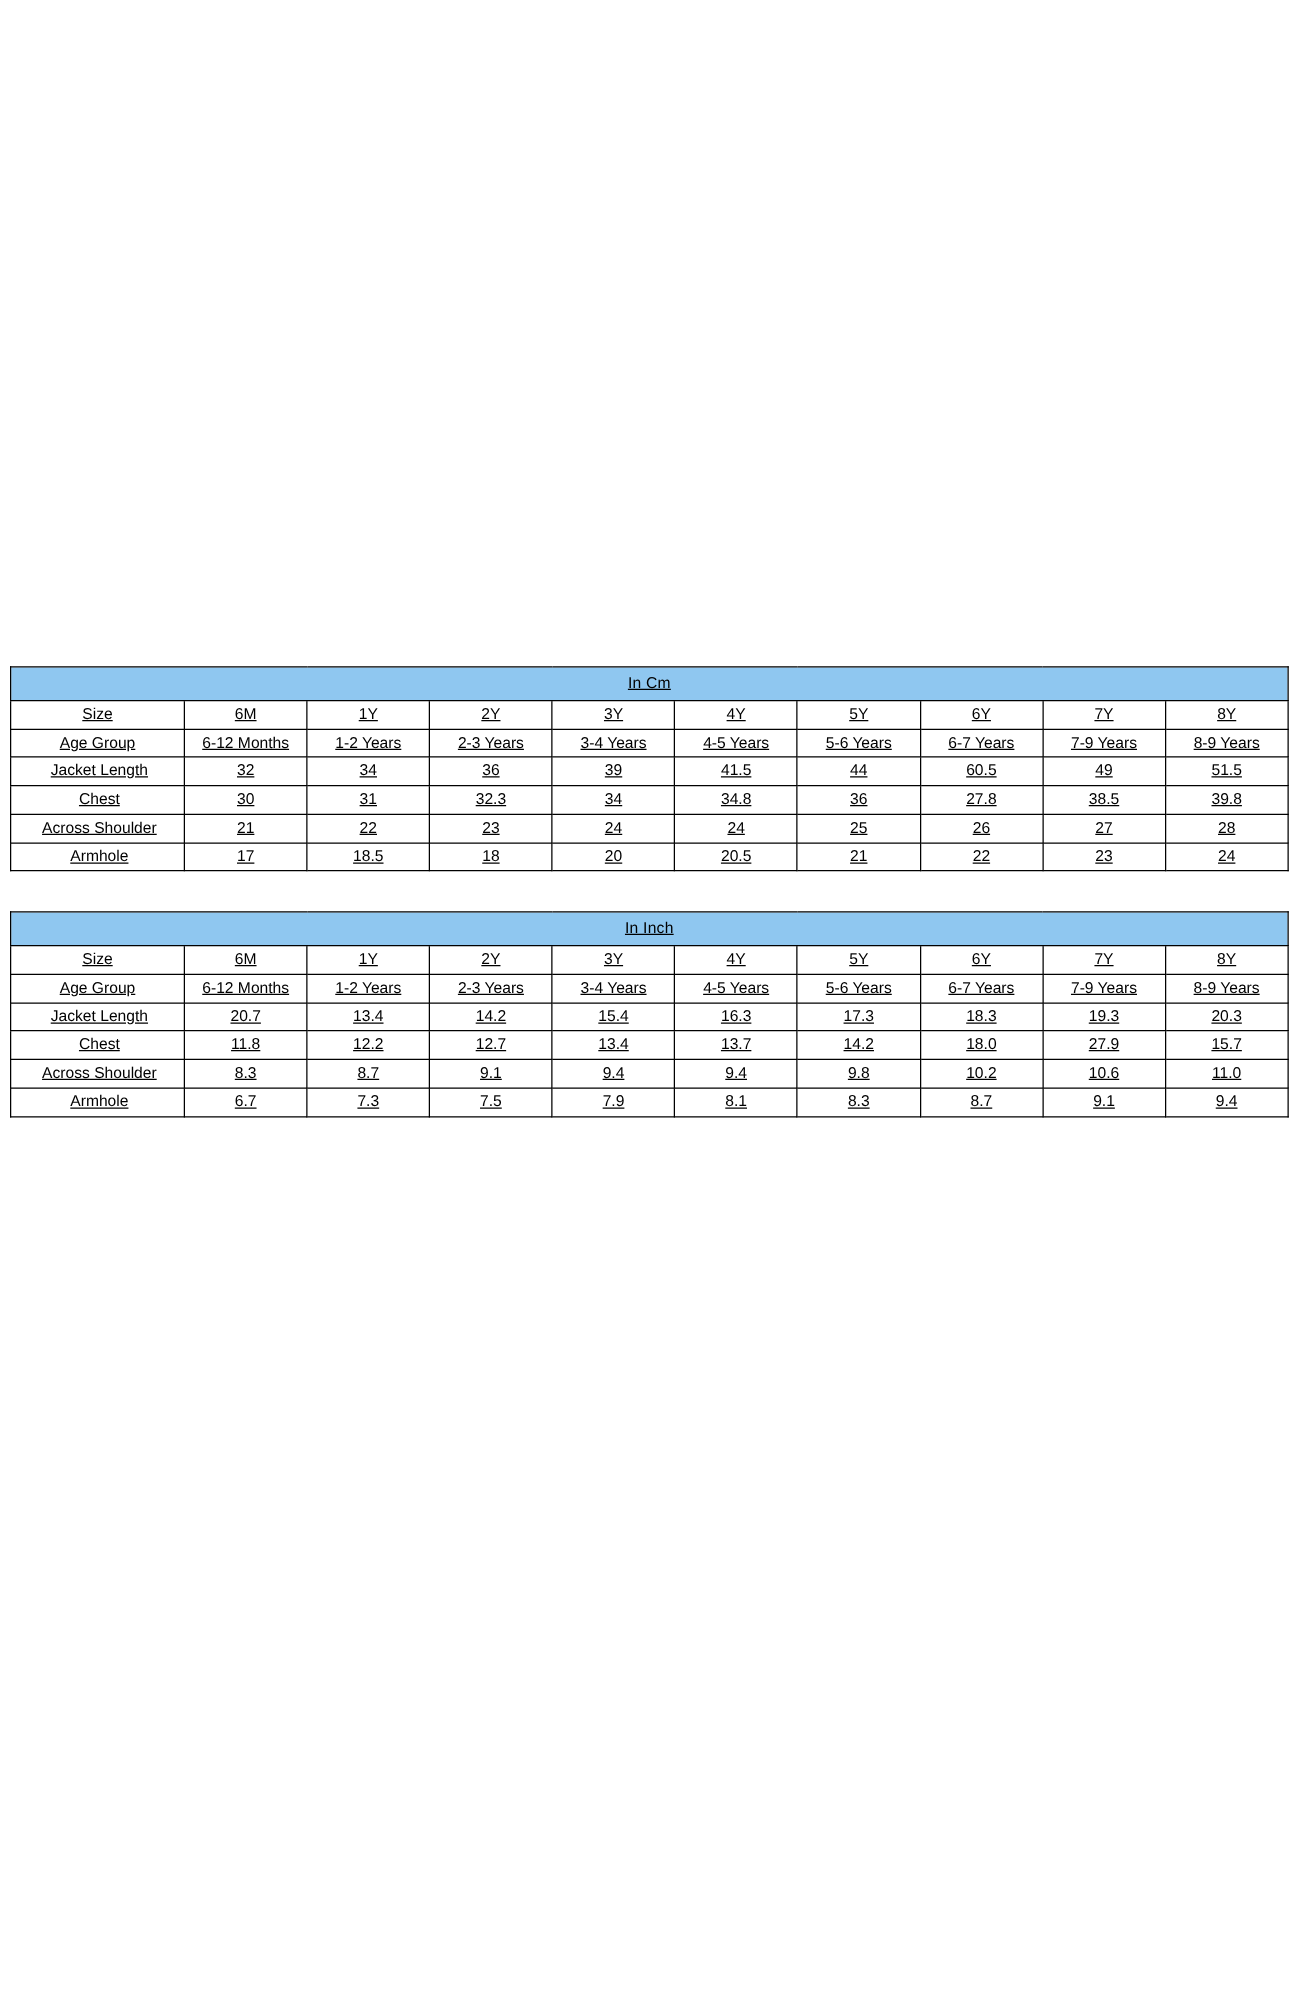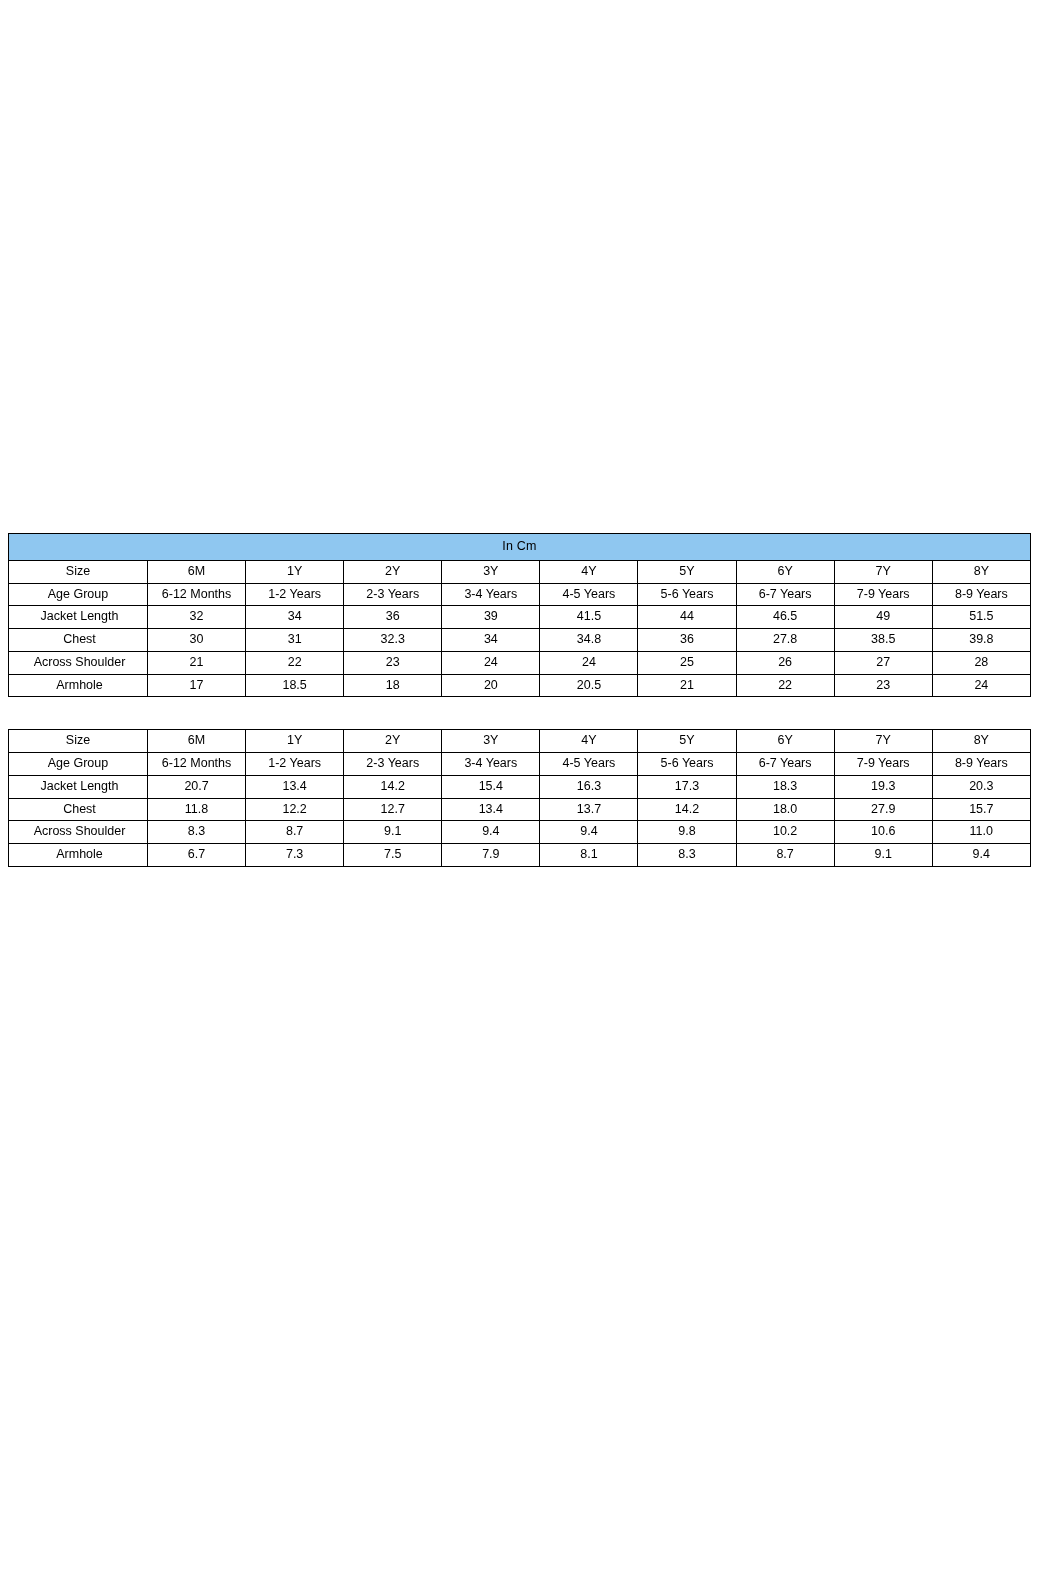--- a/index.html
+++ b/index.html
@@ -18,20 +18,21 @@
     position: absolute;
     left: 8px;
     top: 533px;
     width: 1026px;
   }
   table.size-table {
     width: 1022px;
     border-collapse: collapse;
     table-layout: fixed;
     margin: 0;
+    text-decoration: underline;
   }
   table.size-table + .gap {
     height: 32px;
   }
   table.size-table td,
   table.size-table th {
     border: 1px solid #000000;
     font-size: 12.5px;
     line-height: 1.1;
     padding: 4px 2px;
@@ -114,21 +115,21 @@
       </tr>
 
       <tr>
         <td class="row-head">Jacket Length</td>
         <td>32</td>
         <td>34</td>
         <td>36</td>
         <td>39</td>
         <td>41.5</td>
         <td>44</td>
-        <td>46.5</td>
+        <td>60.5</td>
         <td>49</td>
         <td>51.5</td>
       </tr>
 
       <tr>
         <td class="row-head">Chest</td>
         <td>30</td>
         <td>31</td>
         <td>32.3</td>
         <td>34</td>
@@ -176,20 +177,23 @@
         <col class="cx">
         <col class="cx">
         <col class="cx">
         <col class="cx">
         <col class="cx">
         <col class="cx">
         <col class="cx">
         <col class="cx">
     </colgroup>
     <tbody>
+      <tr>
+        <td class="title-cell" colspan="10">In Inch</td>
+      </tr>
 
       <tr>
         <td class="label-blank">Size</td>
         <td class="col-head">6M</td>
         <td class="col-head">1Y</td>
         <td class="col-head">2Y</td>
         <td class="col-head">3Y</td>
         <td class="col-head">4Y</td>
         <td class="col-head">5Y</td>
         <td class="col-head">6Y</td>

